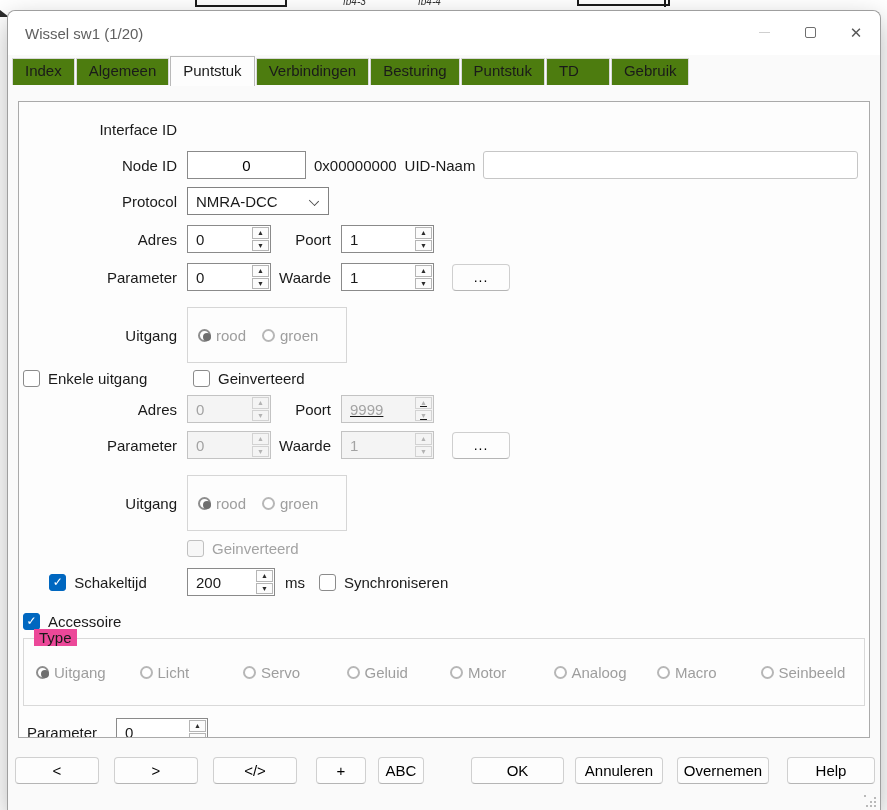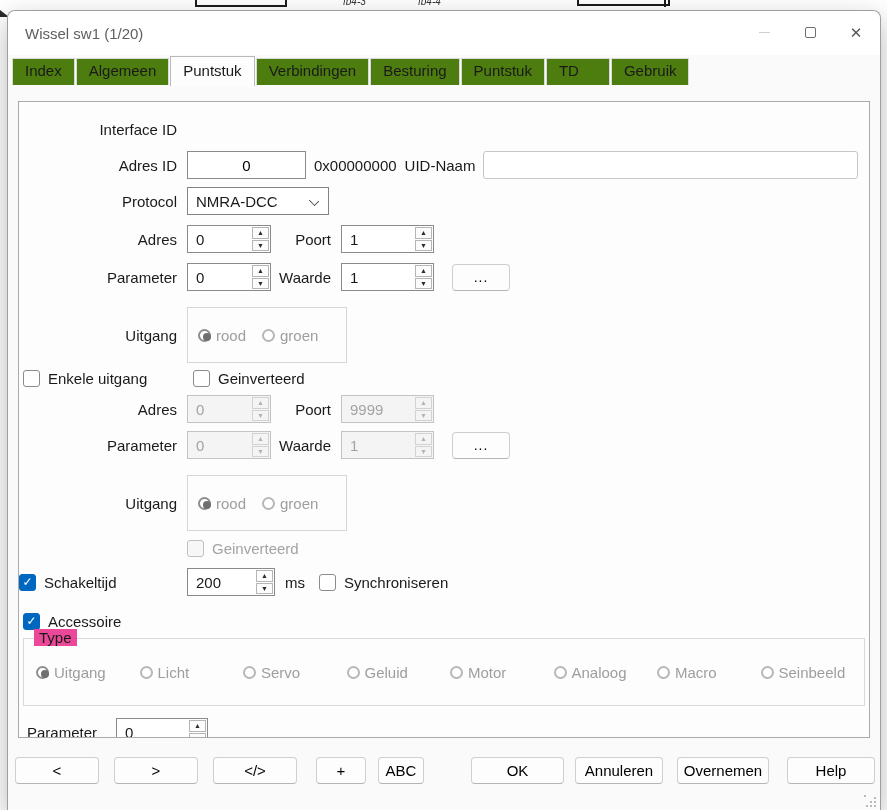--- a/index.html
+++ b/index.html
@@ -140,21 +140,21 @@
     <div class="tab">Gebruik</div>
   </div>
 
   <div class="panel">
 
     <div class="row">
       <span class="lblcol">Interface ID</span>
     </div>
 
     <div class="row mt8">
-      <span class="lblcol">Adres ID</span>
+      <span class="lblcol">Node ID</span>
       <input class="txt center" style="width: 119px;" value="0">
       <span style="font-size:15px; margin-left:8px;">0x00000000</span>
       <span style="font-size:15px; margin-left:8px;">UID-Naam</span>
       <input class="txt light" style="flex: 1 1 0%; margin-left: 8px; margin-right: 11px;" value="">
     </div>
 
     <div class="row mt8">
       <span class="lblcol">Protocol</span>
       <div class="combo" style="width:142px;">
         <span>NMRA-DCC</span>
@@ -229,21 +229,21 @@
     <div class="row mt8">
       <span class="lblcol">Adres</span>
       <div class="spin disabled" style="width:84px;">
         <input value="0" style="">
         <span class="spin-btns">
             <span class="spin-b spin-up"></span>
             <span class="spin-b spin-dn"></span>
           </span>
       </div>
       <span class="sublbl">Poort</span>
-      <div class="spin disabled" style="width:93px;">
+      <div class="spin disabled" style="width:93px;text-decoration:underline;">
         <input value="9999" style="">
         <span class="spin-btns">
             <span class="spin-b spin-up"></span>
             <span class="spin-b spin-dn"></span>
           </span>
       </div>
     </div>
 
     <div class="row mt8">
       <span class="lblcol">Parameter</span>
@@ -281,21 +281,21 @@
 
     <div class="row mt8 h18">
       <span style="width:168px;"></span>
       <span class="cbwrap">
         <span class="cb disabled"></span>
         <span class="cblabel dim">Geinverteerd</span>
       </span>
     </div>
 
     <div class="row mt11">
-      <span class="lblcol" style="display:flex; align-items:center; justify-content:flex-start;">
+      <span class="lblcol" style="display:flex; align-items:center; justify-content:center;">
         <span class="cbwrap">
           <span class="cb checked"></span>
           <span class="cblabel">Schakeltijd</span>
         </span>
       </span>
       <div class="spin" style="width:88px;">
         <input value="200" style="">
         <span class="spin-btns">
             <span class="spin-b spin-up"></span>
             <span class="spin-b spin-dn"></span>

